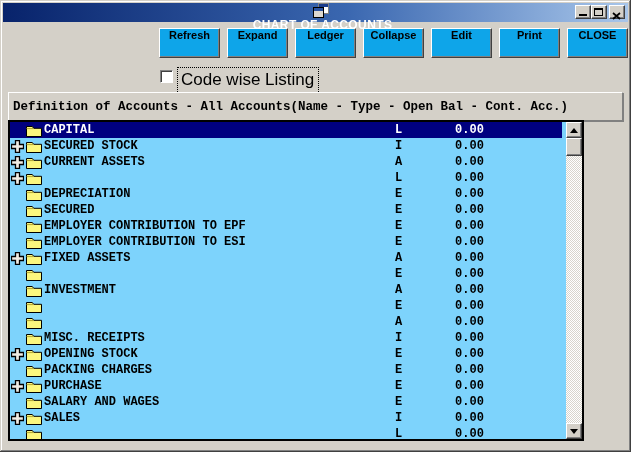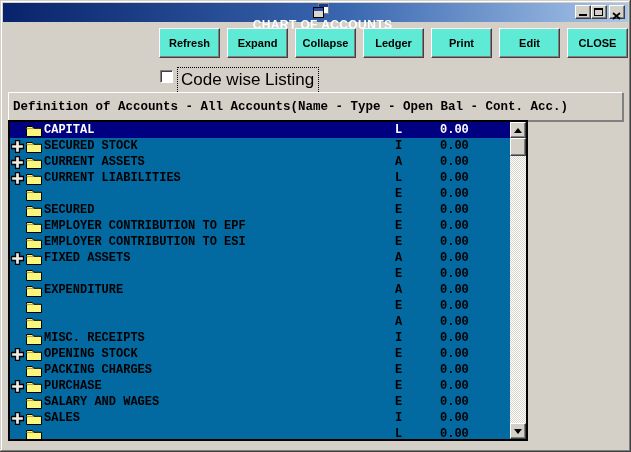--- a/index.html
+++ b/index.html
@@ -31,25 +31,25 @@
     box-shadow: inset -1px -1px 0 #808080; padding: 0; cursor: default;
   }
   .tb-btn.close { margin-left: 2px; }
   .glyph-min { position: absolute; left: 3px; bottom: 2px; width: 8px; height: 2px; background: #000; }
   .glyph-max { position: absolute; left: 2px; top: 2px; width: 9px; height: 8px; border: 1px solid #000; border-top-width: 2px; }
   .glyph-close { position: absolute; left: 2px; top: 2px; }
 
   
   .toolbar { position: absolute; left: 159px; top: 28px; display: flex; gap: 7px; }
   .toolbar-btn {
-    width: 61px; height: 30px; background: #5eead4;
+    width: 61px; height: 30px; background: #0ea5e9;
     border: 1px solid; border-color: #ffffff #404040 #404040 #ffffff;
     box-shadow: inset -1px -1px 0 #808080;
     font-family: "Liberation Sans", sans-serif; font-weight: bold; font-size: 11px;
-    color: #000; display: flex; align-items: center; justify-content: center; cursor: default;
+    color: #000; display: flex; align-items: flex-start; justify-content: center; cursor: default;
   }
 
   
   .checkbox {
     position: absolute; left: 160px; top: 70px; width: 13px; height: 13px;
     background: #ffffff; border: 1px solid; border-color: #808080 #ffffff #ffffff #808080;
     box-shadow: inset 1px 1px 0 #404040;
   }
   .checkbox-label {
     position: absolute; left: 177px; top: 67px; padding: 2px 4px 3px 3px;
@@ -64,37 +64,37 @@
     box-shadow: inset -1px -1px 0 #d4d0c8, 1px 1px 0 #808080;
     display: flex; align-items: center;
   }
   .list-header span {
     font-family: "Liberation Mono", monospace; font-weight: bold; font-size: 12.5px;
     color: #000; padding-left: 4px; white-space: nowrap;
   }
 
   
   .listbox {
-    position: absolute; left: 8px; top: 120px; width: 520px; height: 321px;
-    background: #0369a1; border: 2px solid #000; overflow: hidden;
+    position: absolute; left: 8px; top: 120px; width: 576px; height: 321px;
+    background: #7dd3fc; border: 2px solid #000; overflow: hidden;
   }
   .rows { position: absolute; left: 0; top: 0; width: 552px; }
   .row {
     height: 16px; display: flex; align-items: center; position: relative;
     font-family: "Liberation Mono", monospace; font-weight: bold; font-size: 12px;
     color: #000; white-space: nowrap;
   }
   .row.sel { background: #000080; color: #ffffff; }
   .plus-slot { width: 15px; margin-left: 1px; display: inline-flex; align-items: center; justify-content: flex-start; flex: none; }
   .plus-slot svg { display: block; }
   .plus-hidden { visibility: hidden; }
   .folder { width: 16px; height: 13px; display: inline-flex; flex: none; }
   .acct-name { margin-left: 2px; }
   .acct-type { position: absolute; left: 385px; }
-  .acct-bal { position: absolute; left: 430px; width: 83px; text-align: left; }
+  .acct-bal { position: absolute; left: 418px; width: 83px; text-align: center; }
 
   
   .scrollbar {
     position: absolute; right: 0; top: 0; bottom: 0; width: 16px;
     background: repeating-conic-gradient(#ffffff 0% 25%, #d8d4cc 0% 50%);
     background-size: 2px 2px;
   }
   .sb-btn, .sb-thumb {
     position: absolute; left: 0; width: 16px; background: #d4d0c8;
     border: 1px solid; border-color: #ffffff #404040 #404040 #ffffff;
@@ -142,33 +142,33 @@
   <div class="toolbar" id="toolbar">
   <button class="toolbar-btn">
         <span class="toolbar-btn-label">Refresh</span>
       </button>
 
   <button class="toolbar-btn">
         <span class="toolbar-btn-label">Expand</span>
       </button>
 
   <button class="toolbar-btn">
+        <span class="toolbar-btn-label">Ledger</span>
+      </button>
+
+  <button class="toolbar-btn">
         <span class="toolbar-btn-label">Collapse</span>
       </button>
 
   <button class="toolbar-btn">
-        <span class="toolbar-btn-label">Ledger</span>
+        <span class="toolbar-btn-label">Edit</span>
       </button>
 
   <button class="toolbar-btn">
         <span class="toolbar-btn-label">Print</span>
-      </button>
-
-  <button class="toolbar-btn">
-        <span class="toolbar-btn-label">Edit</span>
       </button>
 
   <button class="toolbar-btn">
         <span class="toolbar-btn-label">CLOSE</span>
       </button>
 </div>
 
   <span class="checkbox"></span>
   <span class="checkbox-label">Code wise Listing</span>
 
@@ -234,37 +234,37 @@
       <svg class="plus" viewBox="0 0 13 13" width="13" height="13">
         <path d="M4.5 0.5 h4 v4 h4 v4 h-4 v4 h-4 v-4 h-4 v-4 h4 z" fill="#f0ece4" stroke="#000" stroke-width="1.3"></path>
       </svg>
     </span>
     <span class="folder">
       <svg viewBox="0 0 16 13" width="16" height="13">
         <path d="M0.5 12.5 v-10 h5.8 l1.4 1.8 h7.8 v8.2 z" fill="#fbf77e" stroke="#000"></path>
         <path d="M0.5 4.6 h7" fill="none" stroke="#b0a432"></path>
       </svg>
     </span>
-    <span class="acct-name">CURRENT LIABILITIES</span>
     <span class="acct-type">L</span>
     <span class="acct-bal">0.00</span>
   </div>
 
   <div class="row">
     <span class="plus-slot">
       <svg class="plus plus-hidden" viewBox="0 0 13 13" width="13" height="13">
         <path d="M4.5 0.5 h4 v4 h4 v4 h-4 v4 h-4 v-4 h-4 v-4 h4 z" fill="#f0ece4" stroke="#000" stroke-width="1.3"></path>
       </svg>
     </span>
     <span class="folder">
       <svg viewBox="0 0 16 13" width="16" height="13">
         <path d="M0.5 12.5 v-10 h5.8 l1.4 1.8 h7.8 v8.2 z" fill="#fbf77e" stroke="#000"></path>
         <path d="M0.5 4.6 h7" fill="none" stroke="#b0a432"></path>
       </svg>
     </span>
+    <span class="acct-name">DEPRECIATION</span>
     <span class="acct-type">E</span>
     <span class="acct-bal">0.00</span>
   </div>
 
   <div class="row">
     <span class="plus-slot">
       <svg class="plus plus-hidden" viewBox="0 0 13 13" width="13" height="13">
         <path d="M4.5 0.5 h4 v4 h4 v4 h-4 v4 h-4 v-4 h-4 v-4 h4 z" fill="#f0ece4" stroke="#000" stroke-width="1.3"></path>
       </svg>
     </span>
@@ -351,21 +351,21 @@
       <svg class="plus plus-hidden" viewBox="0 0 13 13" width="13" height="13">
         <path d="M4.5 0.5 h4 v4 h4 v4 h-4 v4 h-4 v-4 h-4 v-4 h4 z" fill="#f0ece4" stroke="#000" stroke-width="1.3"></path>
       </svg>
     </span>
     <span class="folder">
       <svg viewBox="0 0 16 13" width="16" height="13">
         <path d="M0.5 12.5 v-10 h5.8 l1.4 1.8 h7.8 v8.2 z" fill="#fbf77e" stroke="#000"></path>
         <path d="M0.5 4.6 h7" fill="none" stroke="#b0a432"></path>
       </svg>
     </span>
-    <span class="acct-name">EXPENDITURE</span>
+    <span class="acct-name">INVESTMENT</span>
     <span class="acct-type">A</span>
     <span class="acct-bal">0.00</span>
   </div>
 
   <div class="row">
     <span class="plus-slot">
       <svg class="plus plus-hidden" viewBox="0 0 13 13" width="13" height="13">
         <path d="M4.5 0.5 h4 v4 h4 v4 h-4 v4 h-4 v-4 h-4 v-4 h4 z" fill="#f0ece4" stroke="#000" stroke-width="1.3"></path>
       </svg>
     </span>

